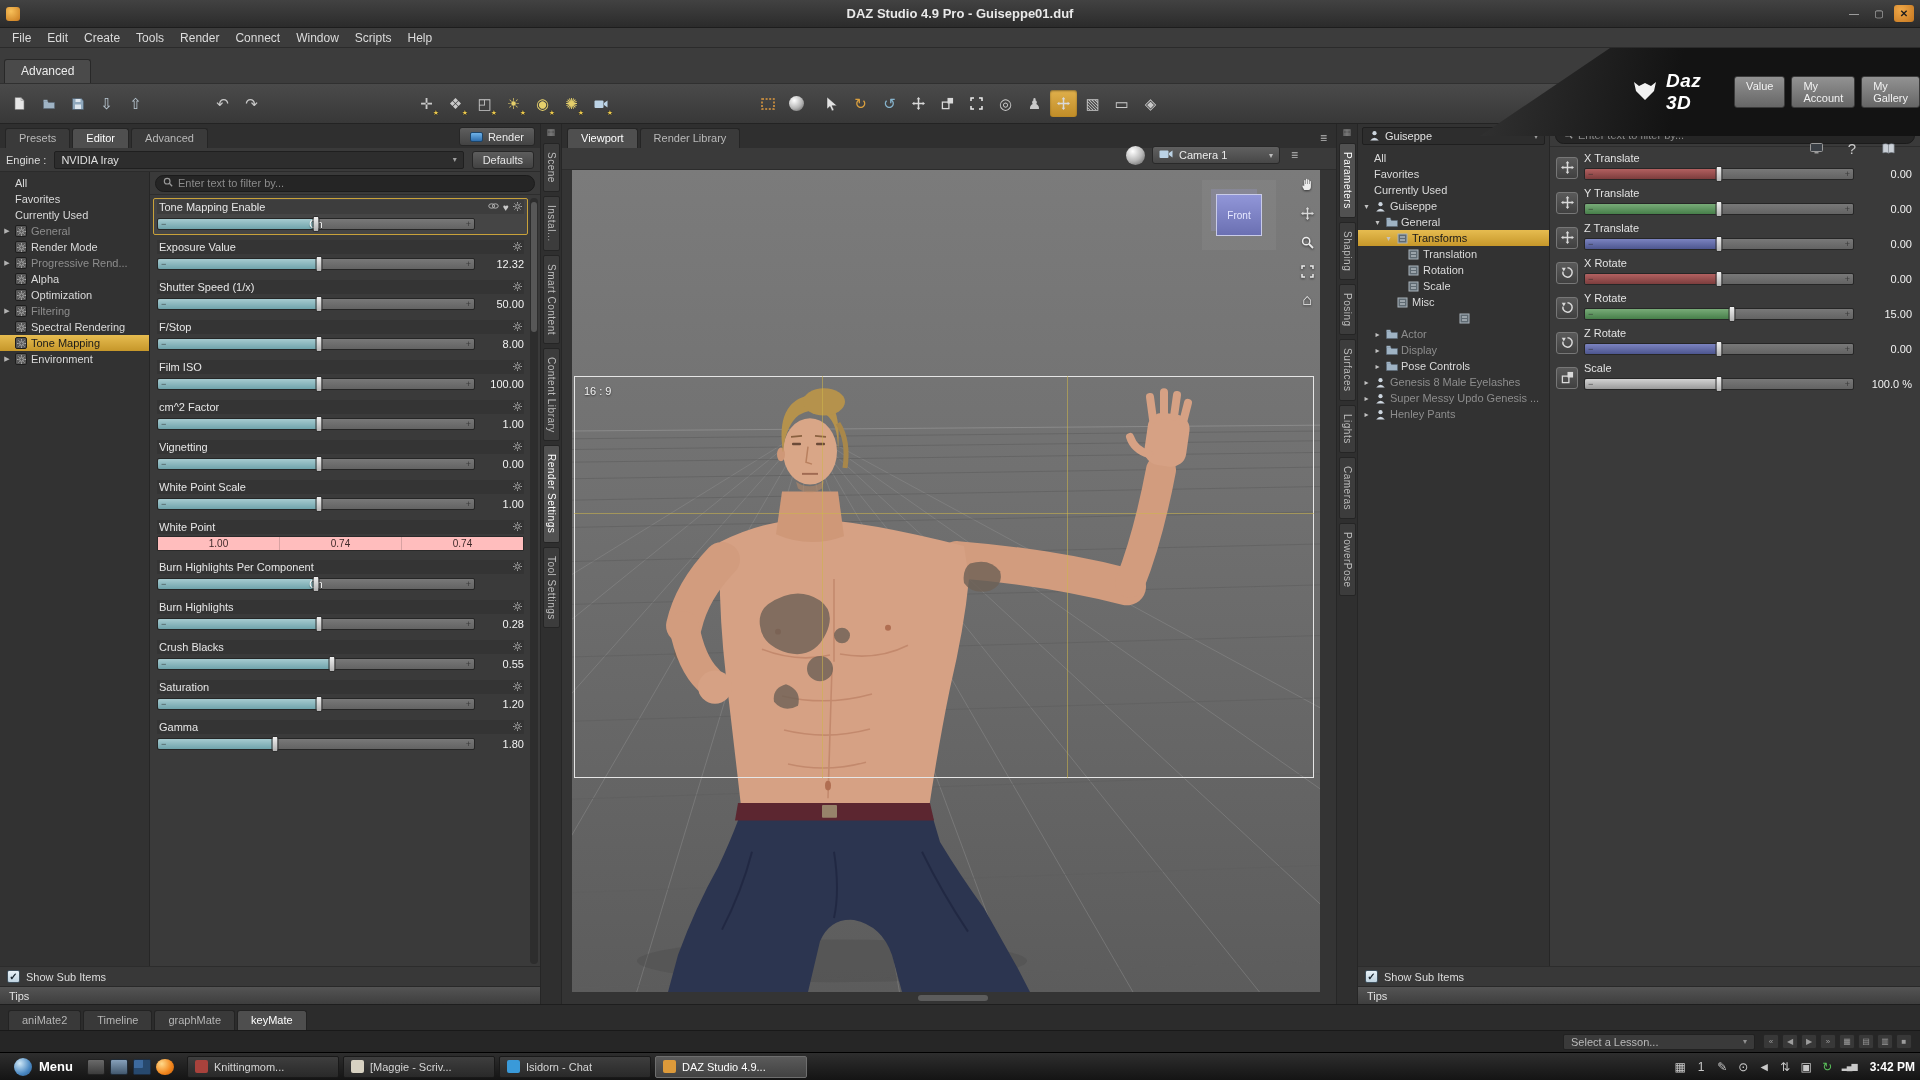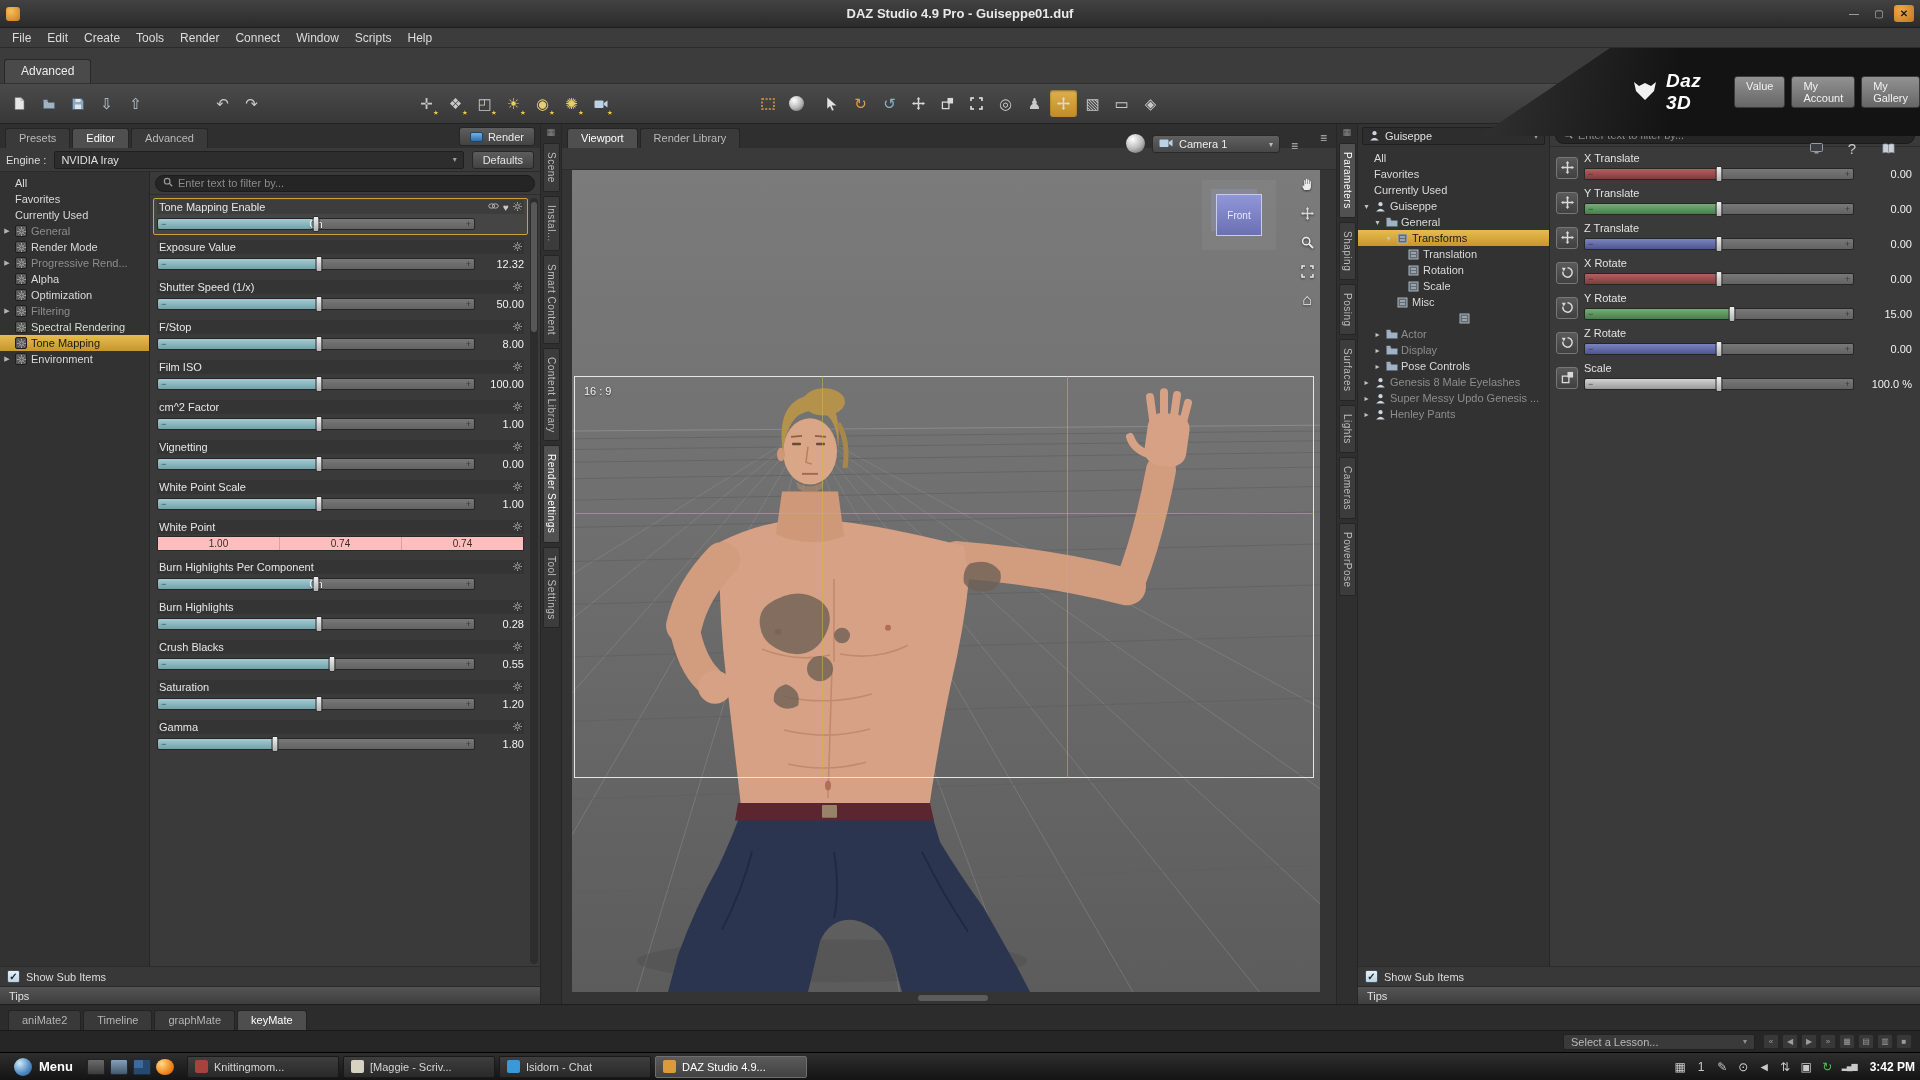--- a/index.html
+++ b/index.html
@@ -90,21 +90,21 @@
   .triple{flex:1;display:flex;height:15px;border:1px solid #2a2a2a;border-radius:1px;overflow:hidden}
   .triple>div{flex:1;color:#402a2a;text-align:center;font-size:10px;line-height:14px;border-right:1px solid #d8a2a2}
   .triple>div:last-child{border-right:none}
   .vscroll{position:absolute;right:2px;top:26px;bottom:2px;width:8px;background:#2d2d2d;border-radius:4px}
   .vscroll .thumb{position:absolute;left:1px;right:1px;top:4px;height:130px;background:#575757;border-radius:3px}
 
   
   #center{flex:1;min-width:0;display:flex;flex-direction:column;background:#363636}
   .vp-tabs{height:24px;background:#2f2f2f;display:flex;align-items:flex-end;padding:2px 5px 0;gap:2px}
   .vp-tabs .pane-menu{margin-left:auto;margin-bottom:3px}
-  .cam-row{height:22px;display:flex;align-items:flex-end;justify-content:flex-end;gap:7px;padding:0 34px 16px 0;background:#3a3a3a;border-bottom:1px solid #2c2c2c}
+  .cam-row{height:22px;display:flex;align-items:center;justify-content:flex-end;gap:7px;padding:0 34px 7px 0;background:#3a3a3a;border-bottom:1px solid #2c2c2c}
   .orb{width:19px;height:19px;border-radius:50%;background:radial-gradient(circle at 35% 28%,#ffffff,#b9b9b9 52%,#565656)}
   .cam-combo{width:128px;height:18px;background:linear-gradient(#606060,#474747);border:1px solid #292929;border-radius:3px;display:flex;align-items:center;gap:6px;padding:0 6px;color:#ececec}
   .cam-combo .arrow{margin-left:auto;font-size:8px;color:#bdbdbd}
   .vp-content{flex:1;position:relative;background:#343434}
   .scene{position:absolute;left:10px;right:16px;top:0;bottom:12px;background:#6f6f6f;overflow:hidden}
   .scene svg.bgsvg{position:absolute;inset:0;width:100%;height:100%}
   .frame{position:absolute;left:.3%;top:25%;width:98.9%;height:49%;border:1px solid #e6e6e6;pointer-events:none}
   .guide{position:absolute;background:rgba(205,183,74,.55);pointer-events:none}
   .gh{left:.3%;width:98.9%;top:41.7%;height:1px}
   .gv1{left:33.4%;top:25%;height:49%;width:1px}

